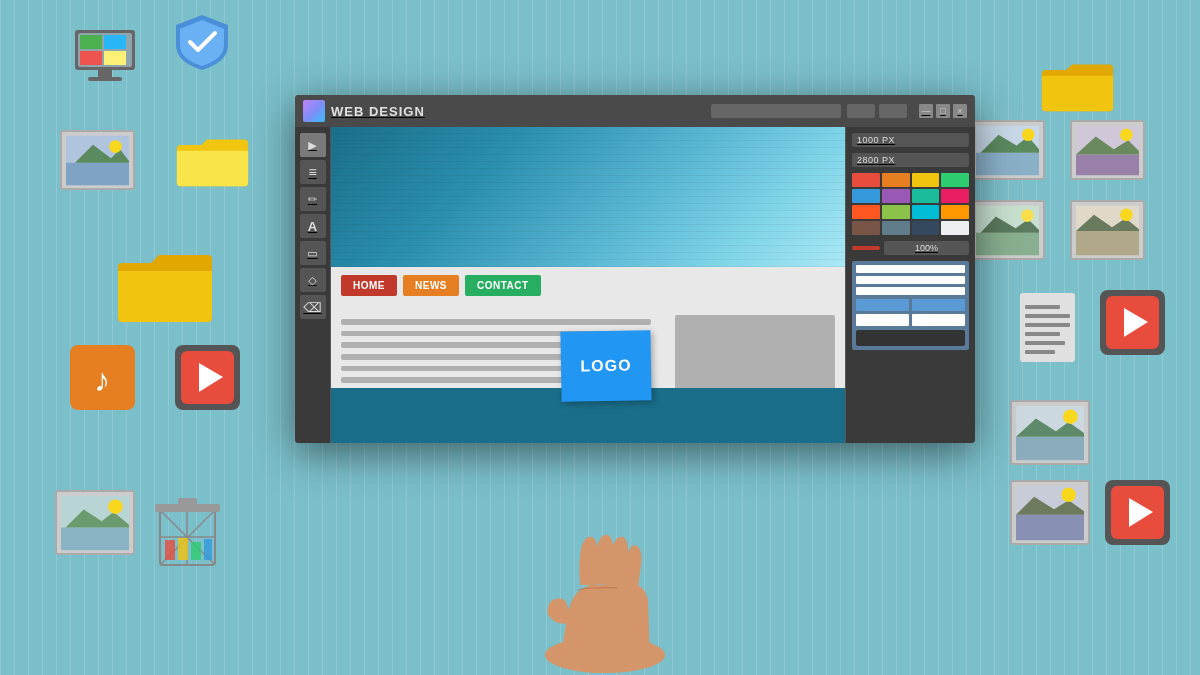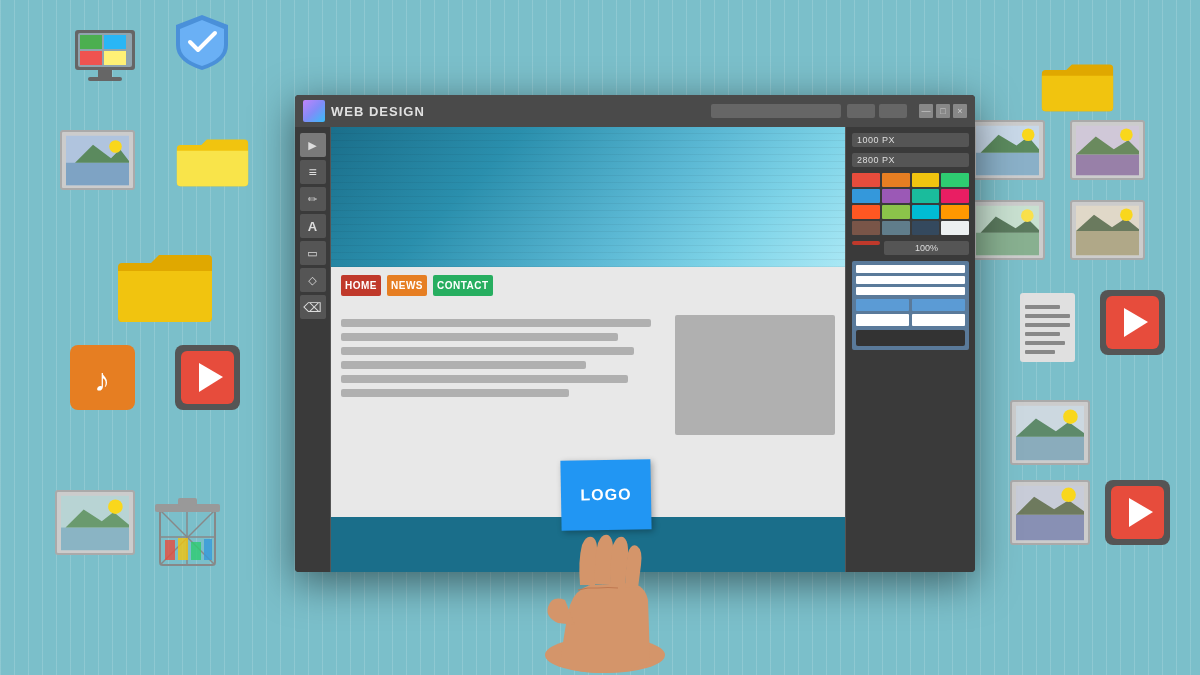--- a/index.html
+++ b/index.html
@@ -77,25 +77,26 @@
       display: flex;
       align-items: center;
       justify-content: center;
     }
 
     
     .app-window {
       position: absolute;
       top: 95px; left: 295px;
       width: 680px;
-      height: 477px;
+      height: 348px;
       background: #3a3a3a;
       border-radius: 4px;
       box-shadow: 0 10px 40px rgba(0,0,0,0.5);
       overflow: hidden;
+      text-decoration: underline;
     }
 
     
     .title-bar {
       height: 32px;
       background: #4a4a4a;
       display: flex;
       align-items: center;
       padding: 0 8px;
       gap: 6px;
@@ -193,21 +194,21 @@
       );
     }
 
     
     .nav-buttons {
       position: absolute;
       top: 148px; left: 10px;
       display: flex; gap: 6px;
     }
     .nav-btn {
-      padding: 5px 4px;
+      padding: 5px 12px;
       font-size: 10px;
       font-weight: bold;
       color: white;
       border-radius: 2px;
       letter-spacing: 0.5px;
     }
     .nav-btn-home { background: #c0392b; }
     .nav-btn-news { background: #e67e22; }
     .nav-btn-contact { background: #27ae60; }
 
@@ -295,21 +296,21 @@
       display: grid;
       grid-template-columns: repeat(4, 1fr);
       gap: 2px;
     }
     .color-swatch {
       height: 14px;
       border-radius: 1px;
     }
 
     .zoom-row {
-      display: flex; align-items: flex-start; gap: 4px;
+      display: flex; align-items: center; gap: 4px;
     }
     .zoom-red {
       background: #c0392b;
       color: white;
       font-size: 9px;
       padding: 2px 5px;
       border-radius: 2px;
       width: 28px;
     }
     .zoom-val {

